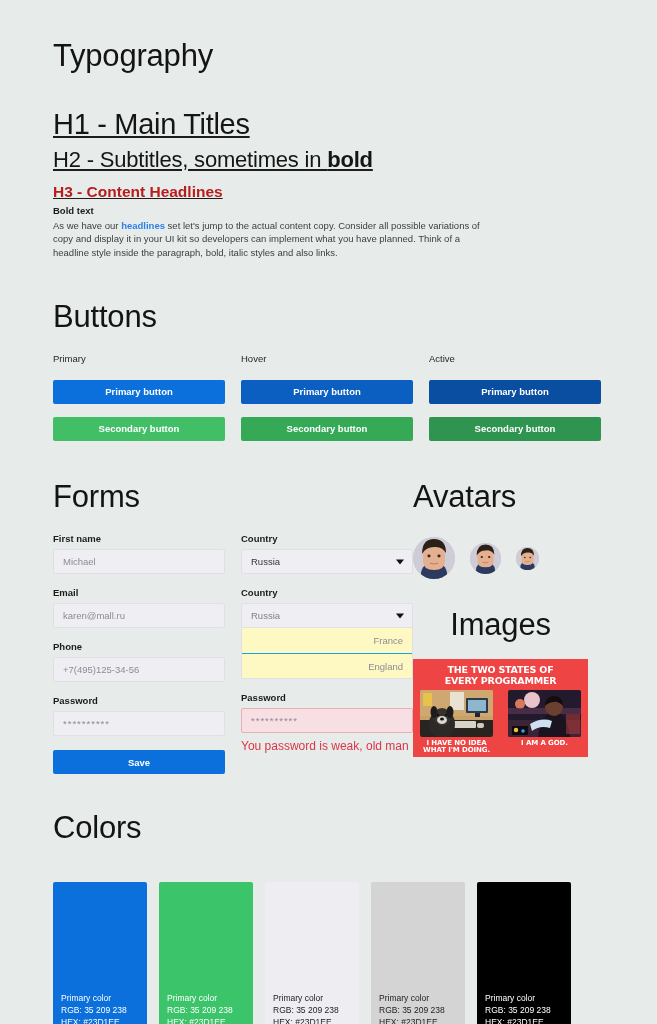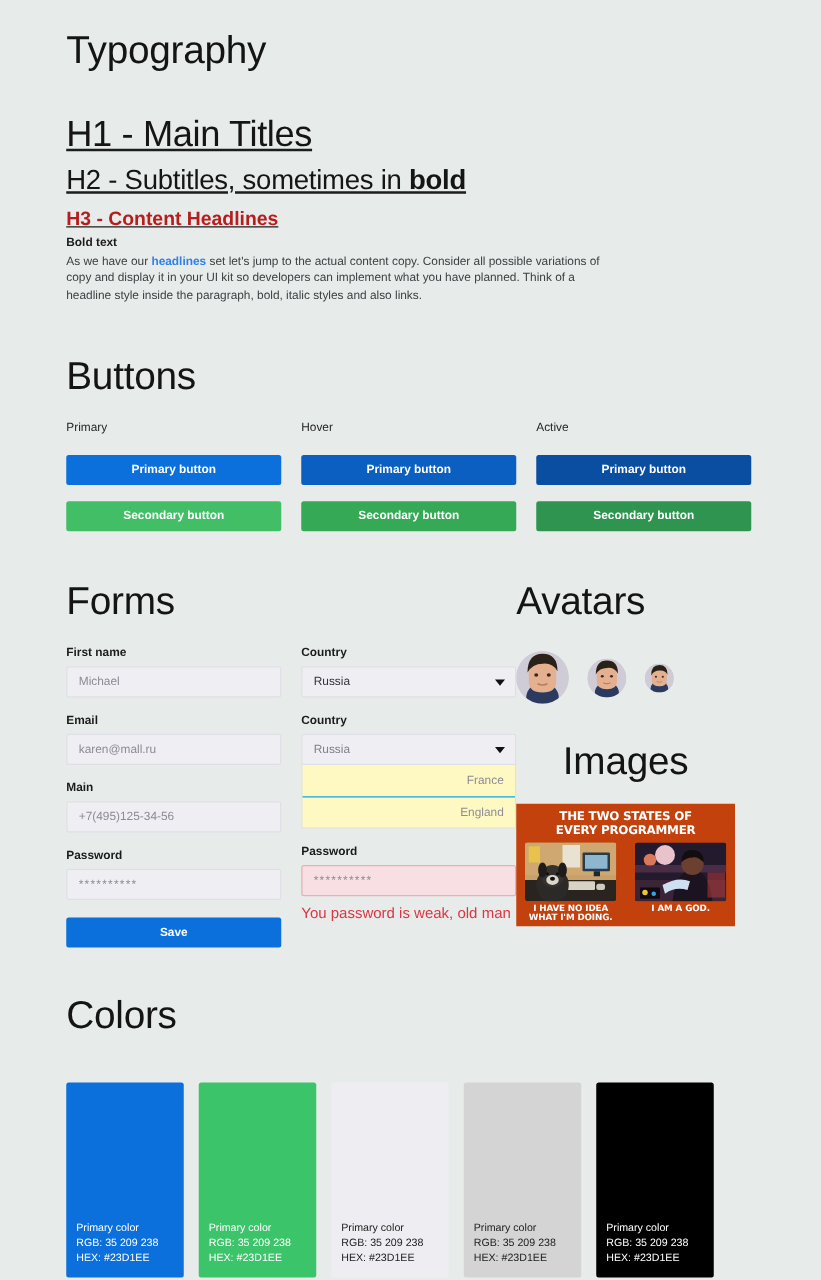--- a/index.html
+++ b/index.html
@@ -10,21 +10,21 @@
     background: #e7ecea;
     font-family: "Liberation Sans", sans-serif;
     color: #1d1d1d;
     overflow: hidden;
   }
 
   .page {
     width: 533px;
     height: 1024px;
     position: relative;
-    padding: 0 53px;
+    padding: 16px 53px;
   }
 
   
   .section-title {
     font-size: 31px;
     font-weight: 400;
     letter-spacing: -0.2px;
     color: #141414;
   }
   #typography-title { padding-top: 22px; }
@@ -209,21 +209,21 @@
   .avatar.sm { width: 23px; height: 23px; }
   .avatar svg { display: block; width: 100%; height: 100%; }
 
   #images-title { margin-top: 28px; text-align: center; }
 
   
   .meme {
     width: 175px;
     height: 98px;
     margin-top: 16px;
-    background: #c2410c;
+    background: #ef4444;
     position: relative;
     overflow: hidden;
   }
   .meme-title {
     text-align: center;
     color: #fff;
     font-family: "DejaVu Sans", sans-serif;
     font-weight: 700;
     font-size: 9.5px;
     line-height: 1.12;
@@ -319,21 +319,21 @@
 
       <div class="form-cols">
 
         <div>
           <div class="field-label">First name</div>
           <input class="input" type="text" placeholder="Michael" style="">
 
           <div class="field-label spaced">Email</div>
           <input class="input" type="text" placeholder="karen@mall.ru" style="">
 
-          <div class="field-label spaced">Main</div>
+          <div class="field-label spaced">Phone</div>
           <input class="input" type="text" placeholder="+7(495)125-34-56" style="">
 
           <div class="field-label spaced">Password</div>
           <input class="input password" type="text" value="**********" style="">
 
           <button class="save-btn">Save</button>
         </div>
 
         <div>
           <div class="field-label">Country</div>

